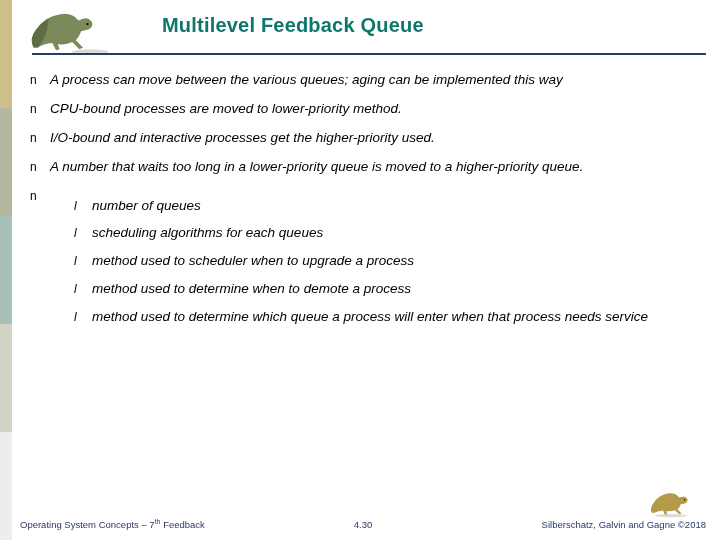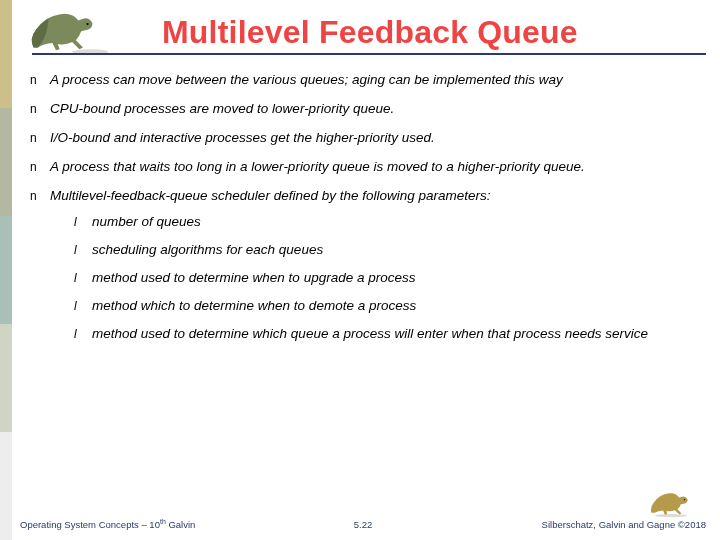--- a/index.html
+++ b/index.html
@@ -38,23 +38,23 @@
     position: absolute;
     left: 8px;
     top: 2px;
     width: 90px;
     height: 55px;
   }
   .title {
     position: absolute;
     top: 14px;
     left: 150px;
-    font-size: 32px;
+    font-size: 20px;
     font-weight: bold;
-    color: #ef4444;
+    color: #0f766e;
     letter-spacing: 0.2px;
   }
   .hr {
     position: absolute;
     left: 20px;
     right: 14px;
     top: 53px;
     height: 0;
     border-top: 2px solid #2a3a6a;
   }
@@ -138,65 +138,64 @@
   <div class="hr"></div>
 </div>
 
 <div class="content">
   <div class="lvl1">
     <span class="mk">n</span>
     <span class="txt">A process can move between the various queues; aging can be implemented this way</span>
   </div>
   <div class="lvl1">
     <span class="mk">n</span>
-    <span class="txt">CPU-bound processes are moved to lower-priority queue.</span>
+    <span class="txt">CPU-bound processes are moved to lower-priority method.</span>
   </div>
   <div class="lvl1">
     <span class="mk">n</span>
     <span class="txt">I/O-bound and interactive processes get the higher-priority used.</span>
   </div>
   <div class="lvl1">
     <span class="mk">n</span>
-    <span class="txt">A process that waits too long in a lower-priority queue is moved to a higher-priority queue.</span>
+    <span class="txt">A number that waits too long in a lower-priority queue is moved to a higher-priority queue.</span>
   </div>
   <div class="lvl1">
     <span class="mk">n</span>
     <div class="txt">
-      <span>Multilevel-feedback-queue scheduler defined by the following parameters:</span>
       <div class="sublist">
         <div class="lvl2">
             <span class="mk">l</span>
             <span class="txt">number of queues</span>
           </div>
         <div class="lvl2">
             <span class="mk">l</span>
             <span class="txt">scheduling algorithms for each queues</span>
           </div>
         <div class="lvl2">
             <span class="mk">l</span>
-            <span class="txt">method used to determine when to upgrade a process</span>
-          </div>
-        <div class="lvl2">
-            <span class="mk">l</span>
-            <span class="txt">method which to determine when to demote a process</span>
+            <span class="txt">method used to scheduler when to upgrade a process</span>
+          </div>
+        <div class="lvl2">
+            <span class="mk">l</span>
+            <span class="txt">method used to determine when to demote a process</span>
           </div>
         <div class="lvl2">
             <span class="mk">l</span>
             <span class="txt">method used to determine which queue a process will enter when that process needs service</span>
           </div>
       </div>
     </div>
   </div>
 </div>
 
 <svg class="dino-bottom" viewBox="0 0 100 70">
   <ellipse cx="55" cy="65" rx="38" ry="4" fill="#999" opacity="0.35"></ellipse>
   <path d="M8 58 Q4 46 14 34 Q28 14 50 12 Q66 10 74 22 L82 20 Q90 18 94 26 Q96 32 88 36 L78 38 Q76 46 70 50 L80 60 L74 62 L64 52 Q54 56 44 54 L46 62 L40 63 L36 53 Q24 54 16 58 Z" fill="#b49a4a"></path>
   <circle cx="87" cy="27" r="1.5" fill="#000"></circle>
 </svg>
 
 <div class="footer">
   <span class="footer-left">
-    <span>Operating System Concepts – 10</span><sup>th</sup><span> Galvin</span>
+    <span>Operating System Concepts – 7</span><sup>th</sup><span> Feedback</span>
   </span>
-  <span class="footer-center">5.22</span>
+  <span class="footer-center">4.30</span>
   <span class="footer-right">Silberschatz, Galvin and Gagne ©2018</span>
 </div>
 
 </body></html>

